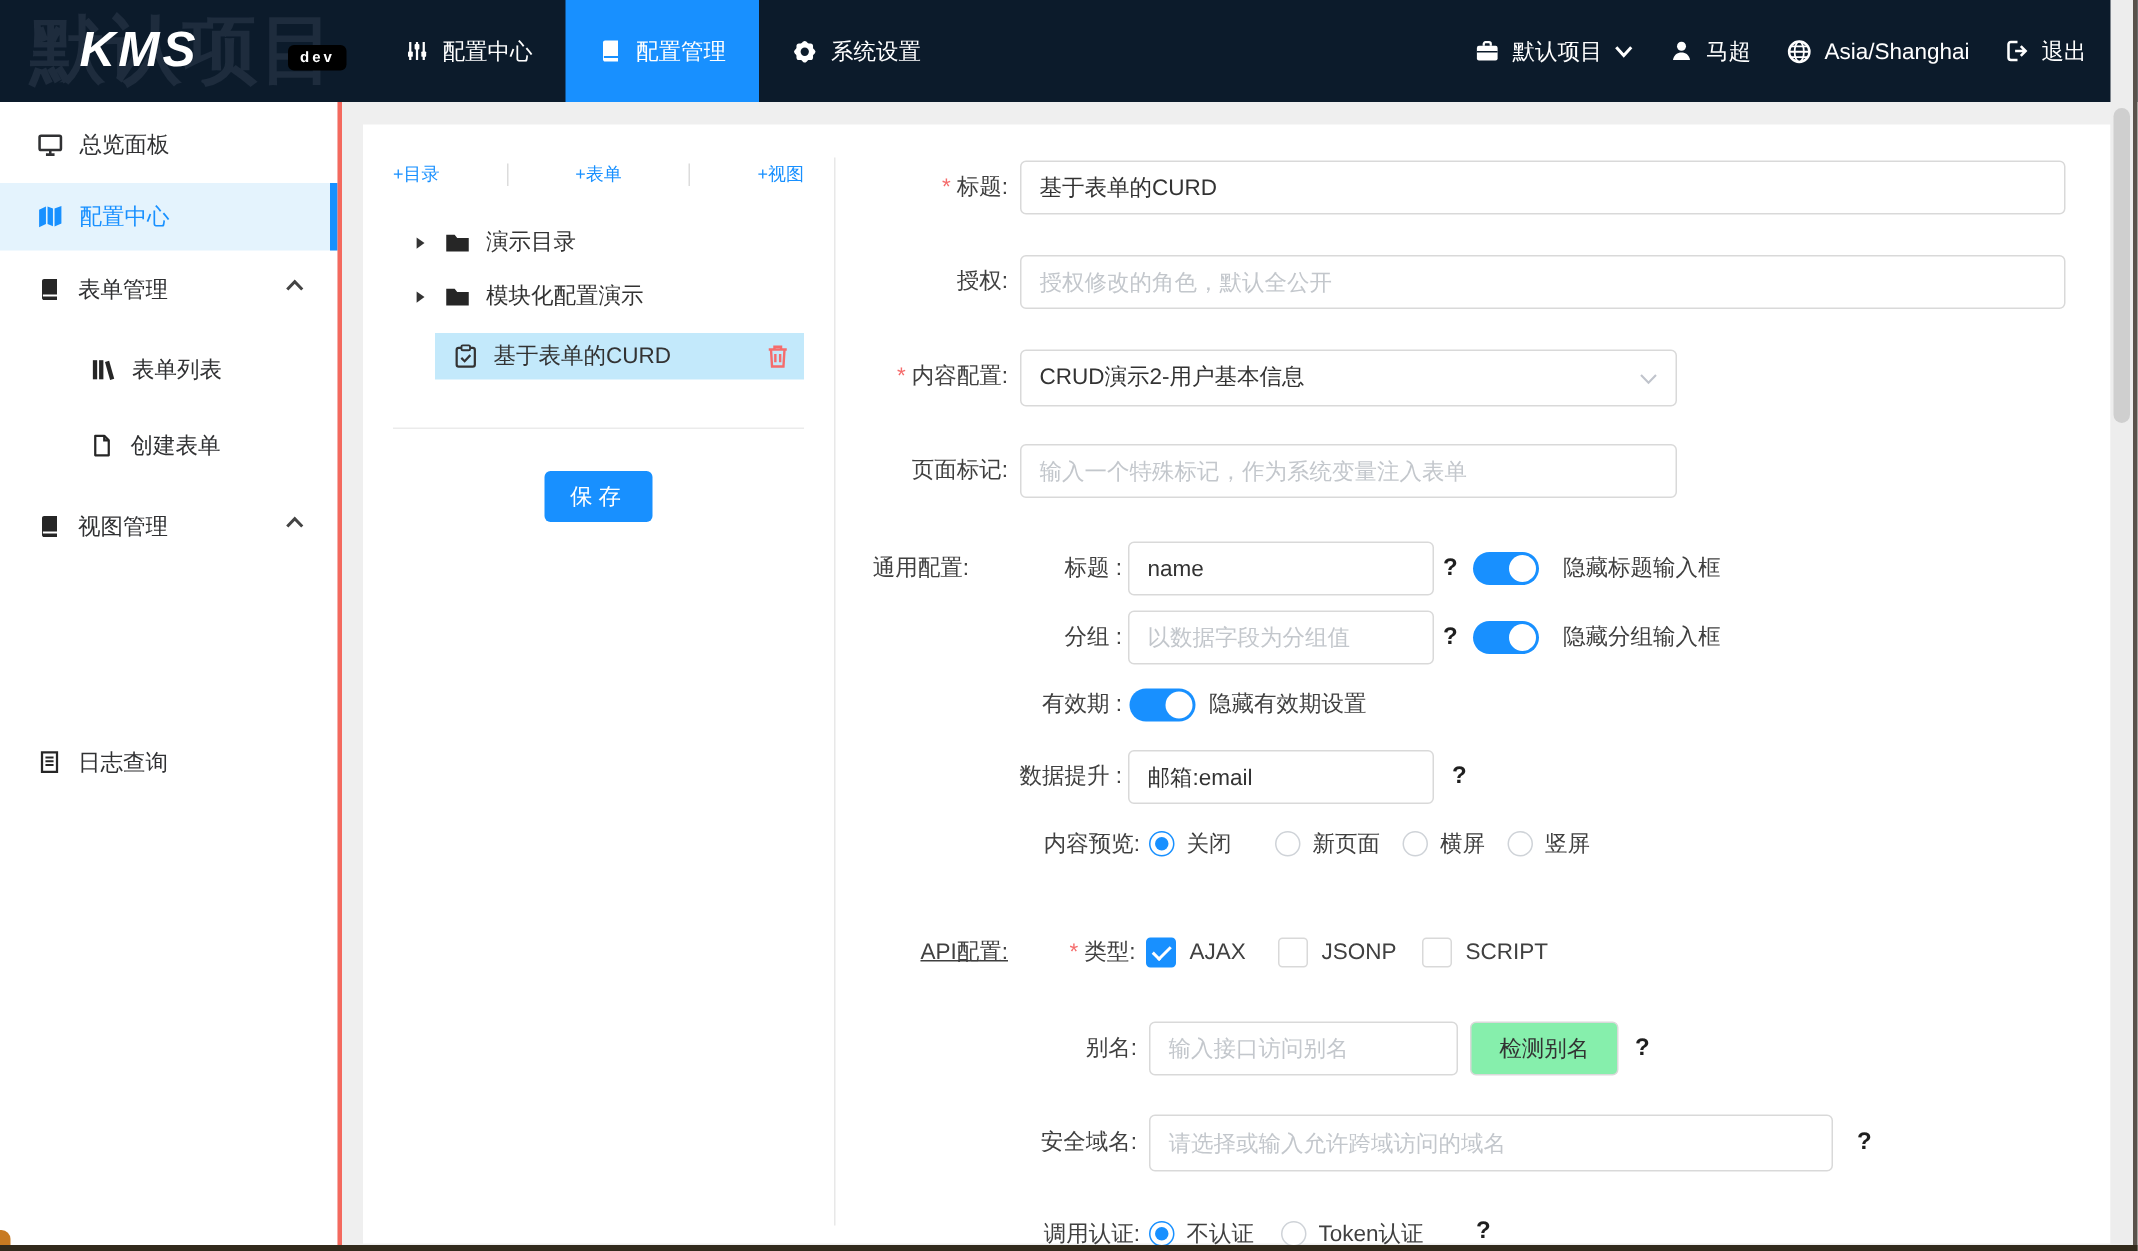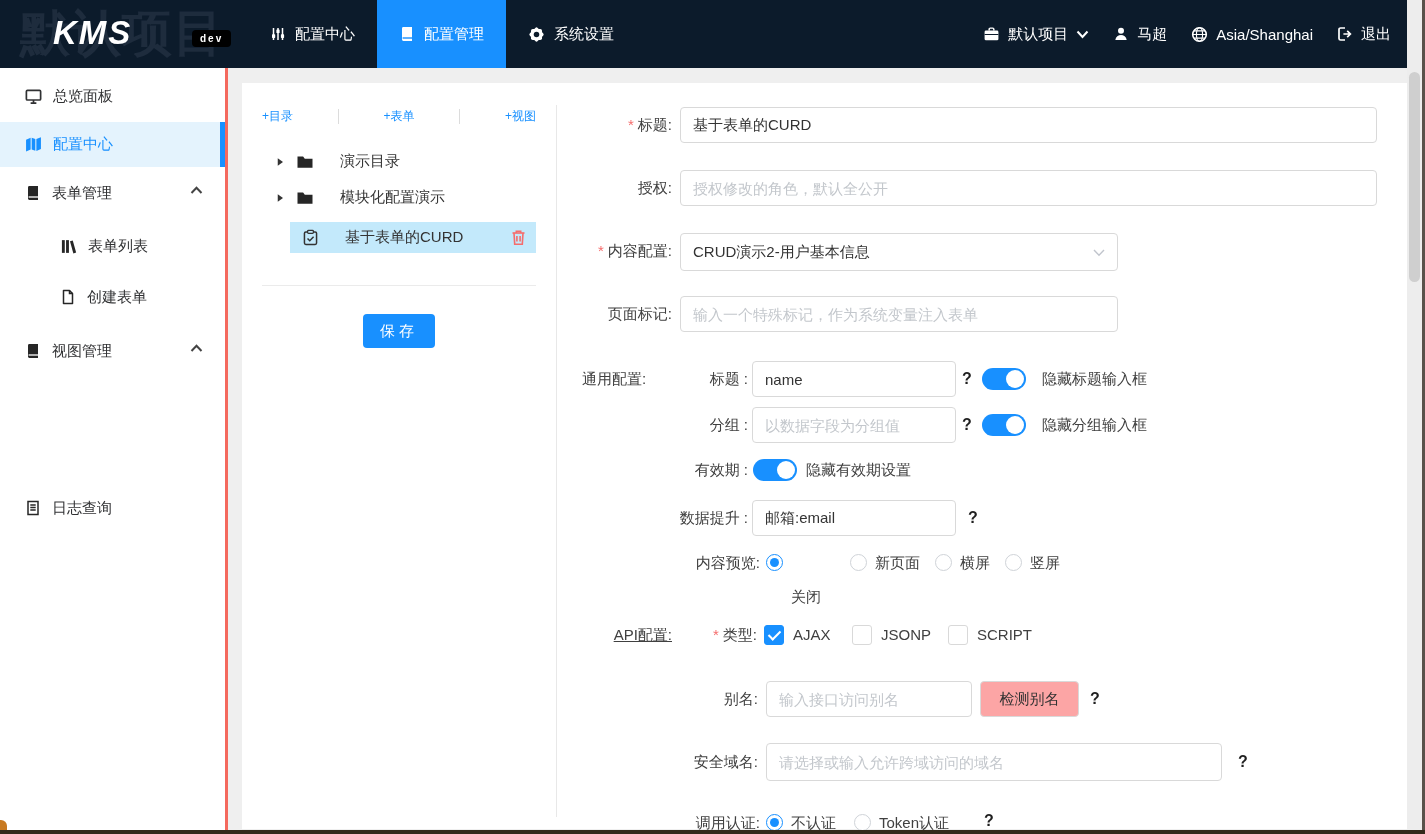--- a/index.html
+++ b/index.html
@@ -27,21 +27,21 @@
 
   
   .panel { position:absolute; left:242px; top:83px; width:1165px; height:746px; background:#fff; }
   .v-divider { position:absolute; left:556px; top:105px; width:1px; height:712px; background:#e8e8e8; }
 
   
   .tree-actions { position:absolute; left:262px; top:108px; width:274px; display:flex; align-items:center; justify-content:space-between; font-size:12px; }
   .tree-link { color:#1890ff; cursor:pointer; }
   .tree-sep { width:1px; height:15px; background:#dcdcdc; }
   .tree-node { position:absolute; display:flex; align-items:center; font-size:15px; color:#333; cursor:pointer; }
-  .tree-node .lbl { margin-left:26px; }
+  .tree-node .lbl { margin-left:10px; }
   .node-selected { left:290px; top:222px; width:246px; height:31px; background:#c3e9fb; padding-left:12px; }
   .trash { position:absolute; right:10px; top:7px; }
   .tree-divider { position:absolute; left:262px; top:285px; width:274px; height:1px; background:#ebebeb; }
   .save-btn { position:absolute; left:363px; top:314px; width:72px; height:34px; background:#1890ff; color:#fff; font-size:15px; border:none; border-radius:4px; cursor:pointer; letter-spacing:4px; }
 
   
   .form-area { position:absolute; left:556px; top:0; width:851px; height:834px; font-size:15px; color:#404040; }
   .frow { position:absolute; left:0; width:851px; }
   .flabel { position:absolute; top:0; text-align:right; line-height:36px; white-space:nowrap; }
   .req { color:#f56c6c; margin-right:4px; }
@@ -53,21 +53,21 @@
   .toggle { position:absolute; width:44px; height:22px; border-radius:11px; background:#1890ff; cursor:pointer; }
   .toggle::after { content:""; position:absolute; right:2px; top:2px; width:18px; height:18px; border-radius:50%; background:#fff; }
   .tog-lbl { position:absolute; line-height:22px; color:#404040; }
   .radio { position:absolute; width:17px; height:17px; border-radius:50%; border:1px solid #cfd3d8; background:#fff; cursor:pointer; }
   .radio.sel-r { border-color:#1890ff; }
   .radio.sel-r::after { content:""; position:absolute; left:3px; top:3px; width:9px; height:9px; border-radius:50%; background:#1890ff; }
   .cbx { position:absolute; width:20px; height:20px; border-radius:3px; border:1px solid #d9d9d9; background:#fff; cursor:pointer; }
   .cbx.checked { background:#1890ff; border-color:#1890ff; }
   .cbx.checked::after { content:""; position:absolute; left:6px; top:2px; width:5px; height:10px; border:solid #fff; border-width:0 2px 2px 0; transform:rotate(45deg); }
   .opt-lbl { position:absolute; line-height:22px; color:#404040; white-space:nowrap; }
-  .ghost-btn { position:absolute; height:36px; background:#fca5a5; border:1px solid #d9d9d9; border-radius:4px; font-size:15px; color:#333; cursor:pointer; font-family:"Liberation Sans","DejaVu Sans",sans-serif; }
+  .ghost-btn { position:absolute; height:36px; background:#86efac; border:1px solid #d9d9d9; border-radius:4px; font-size:15px; color:#333; cursor:pointer; font-family:"Liberation Sans","DejaVu Sans",sans-serif; }
 
   
   .scrollbar { position:absolute; left:1407px; top:0; width:15px; height:830px; background:#ededed; }
   .scroll-thumb { position:absolute; left:1409px; top:72px; width:11px; height:210px; border-radius:6px; background:#cfcfcf; }
   .win-edge { position:absolute; left:1422px; top:0; width:3px; height:834px; background:#59524b; }
   .bottom-strip { position:absolute; left:0; top:830px; width:1425px; height:4px; background:#322a1c; }
   .orange-accent { position:absolute; left:0; top:820px; width:7px; height:12px; background:#c87a22; border-radius:0 6px 0 0; }
   svg { display:block; }
 </style>
 </head>
@@ -356,21 +356,21 @@
 
   <div class="frow" style="top:500px">
     <div class="flabel" style="left:100px; width:92px;">数据提升 :</div>
     <input class="inp" style="left: 196px; width: 204px;" value="邮箱:email">
     <span class="help" style="left:412px; top:9px;">?</span>
   </div>
 
   <div class="frow" style="top:552px">
     <div class="flabel" style="left:108px; width:96px; line-height:22px;">内容预览:</div>
     <span class="radio sel-r" style="left:210px; top:2px;"></span>
-    <span class="opt-lbl" style="left:235px;margin-top:34px;">关闭</span>
+    <span class="opt-lbl" style="left:235px;">关闭</span>
     <span class="radio" style="left:294px; top:2px;"></span>
     <span class="opt-lbl" style="left:319px;">新页面</span>
     <span class="radio" style="left:379px; top:2px;"></span>
     <span class="opt-lbl" style="left:404px;text-align:right;">横屏</span>
     <span class="radio" style="left:449px; top:2px;"></span>
     <span class="opt-lbl" style="left:474px;">竖屏</span>
   </div>
 
   <div class="frow" style="top:624px">
     <div class="flabel" style="left:0; width:116px; line-height:22px;text-decoration:underline;">API配置:</div>

